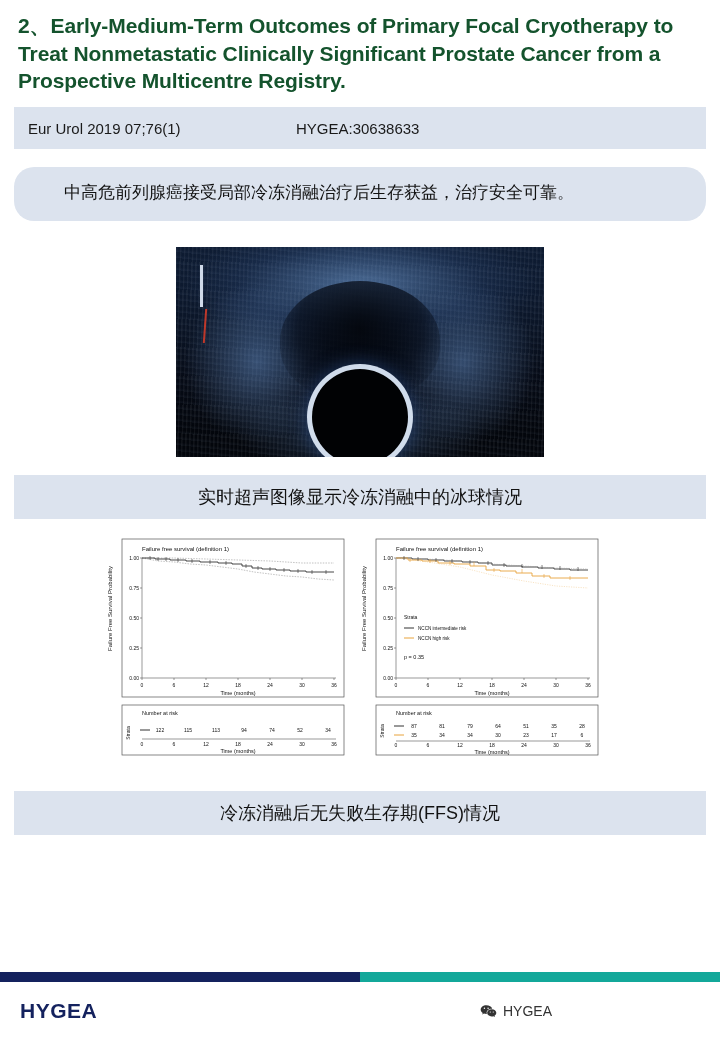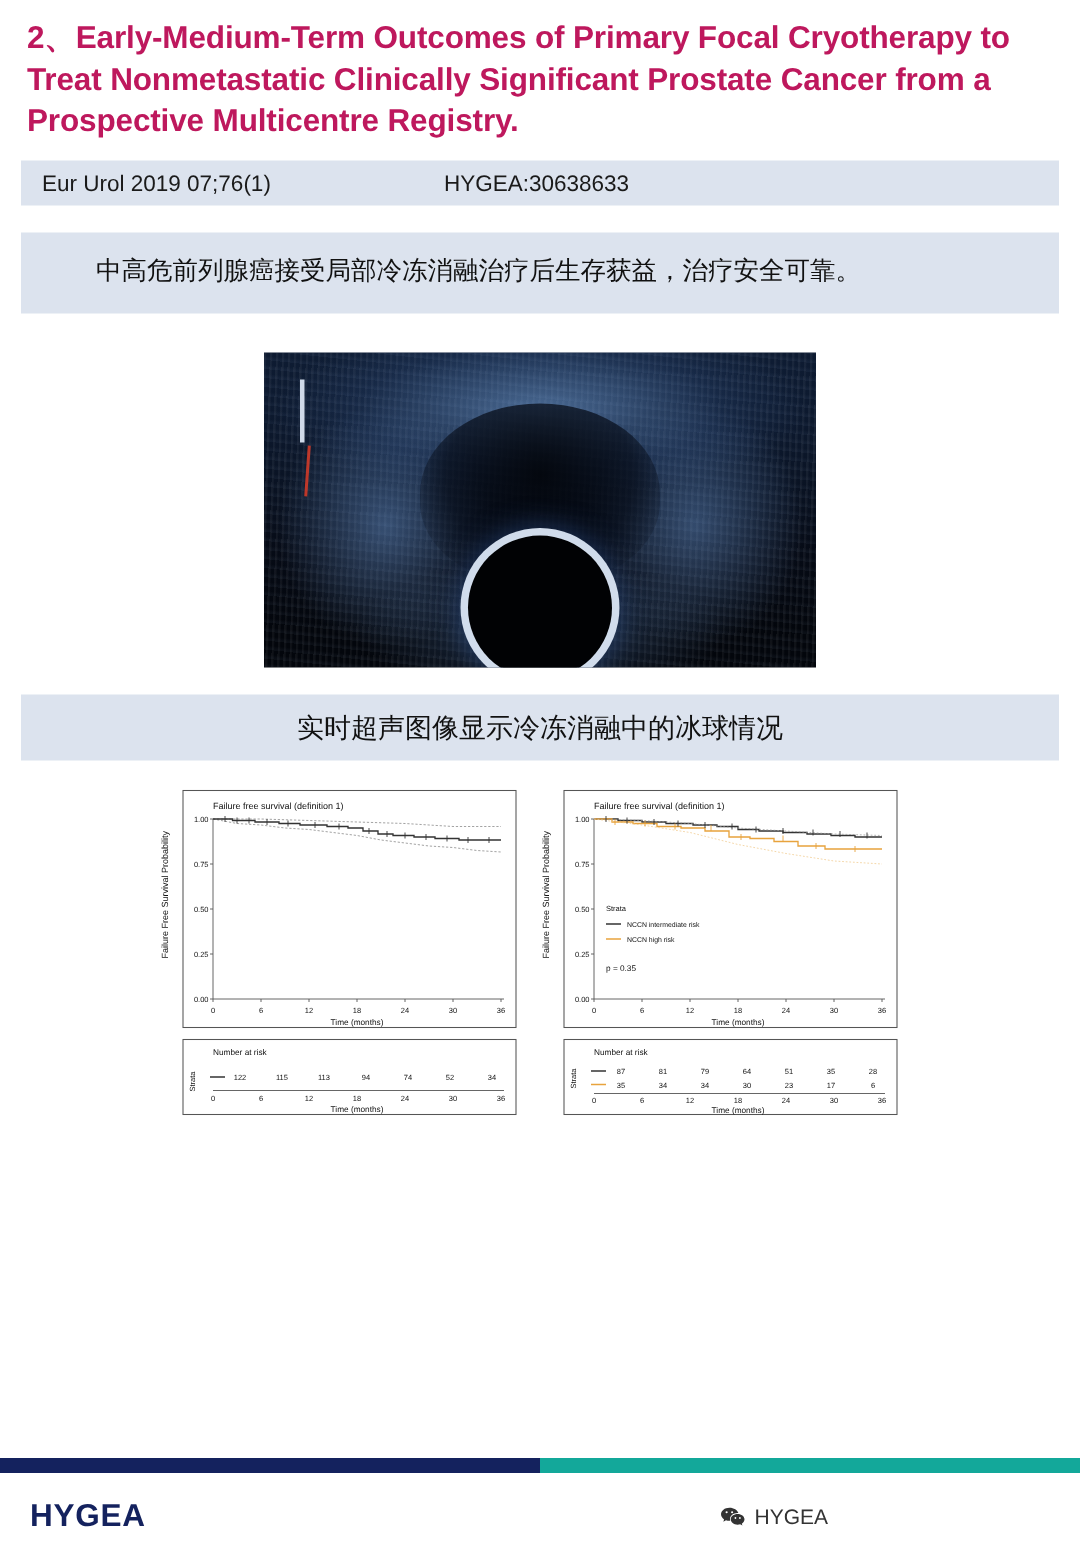--- a/index.html
+++ b/index.html
@@ -19,29 +19,29 @@
     width: 720px;
     height: 1040px;
     position: relative;
     box-sizing: border-box;
   }
   
   .title {
     font-size: 21px;
     font-weight: bold;
     line-height: 1.32;
-    color: #be185d;
+    color: #14532d;
     padding: 12px 16px 4px 18px;
     letter-spacing: -0.1px;
   }
   
   .citation-bar {
     margin: 8px 14px 0 14px;
     background: #dce3ee;
-    height: 30px;
+    height: 42px;
     display: flex;
     align-items: center;
     font-size: 15px;
     color: #1a1a1a;
   }
   .citation-journal {
     padding-left: 14px;
     min-width: 250px;
   }
   .citation-pmid {
@@ -49,20 +49,21 @@
   }
   
   .summary-box {
     margin: 18px 14px 0 14px;
     background: #dce3ee;
     padding: 12px 16px 14px 16px;
     font-size: 17px;
     line-height: 1.65;
     color: #111111;
     text-indent: 34px;
+    border-radius: 20px;
   }
   
   .us-wrap {
     margin-top: 26px;
     display: flex;
     justify-content: center;
   }
   .us-image {
     width: 368px;
     height: 210px;
@@ -422,20 +423,21 @@
           <text x="138" y="214">18</text>
             <text x="170" y="214">24</text>
             <text x="202" y="214">30</text>
           <text x="234" y="214">36</text>
         </g>
         <text x="138" y="221" font-family="Liberation Sans, sans-serif" font-size="5.5" fill="#111" text-anchor="middle">Time (months)</text>
       </g>
     </svg>
   </div>
 
+  <div class="caption-bar">冷冻消融后无失败生存期(FFS)情况</div>
 
   <div class="footer-stripe">
     <div class="stripe-navy"></div>
     <div class="stripe-teal"></div>
   </div>
 
   <div class="footer">
     <div class="brand">HYGEA</div>
     <div class="wechat-block">
       <span class="wechat-icon">

